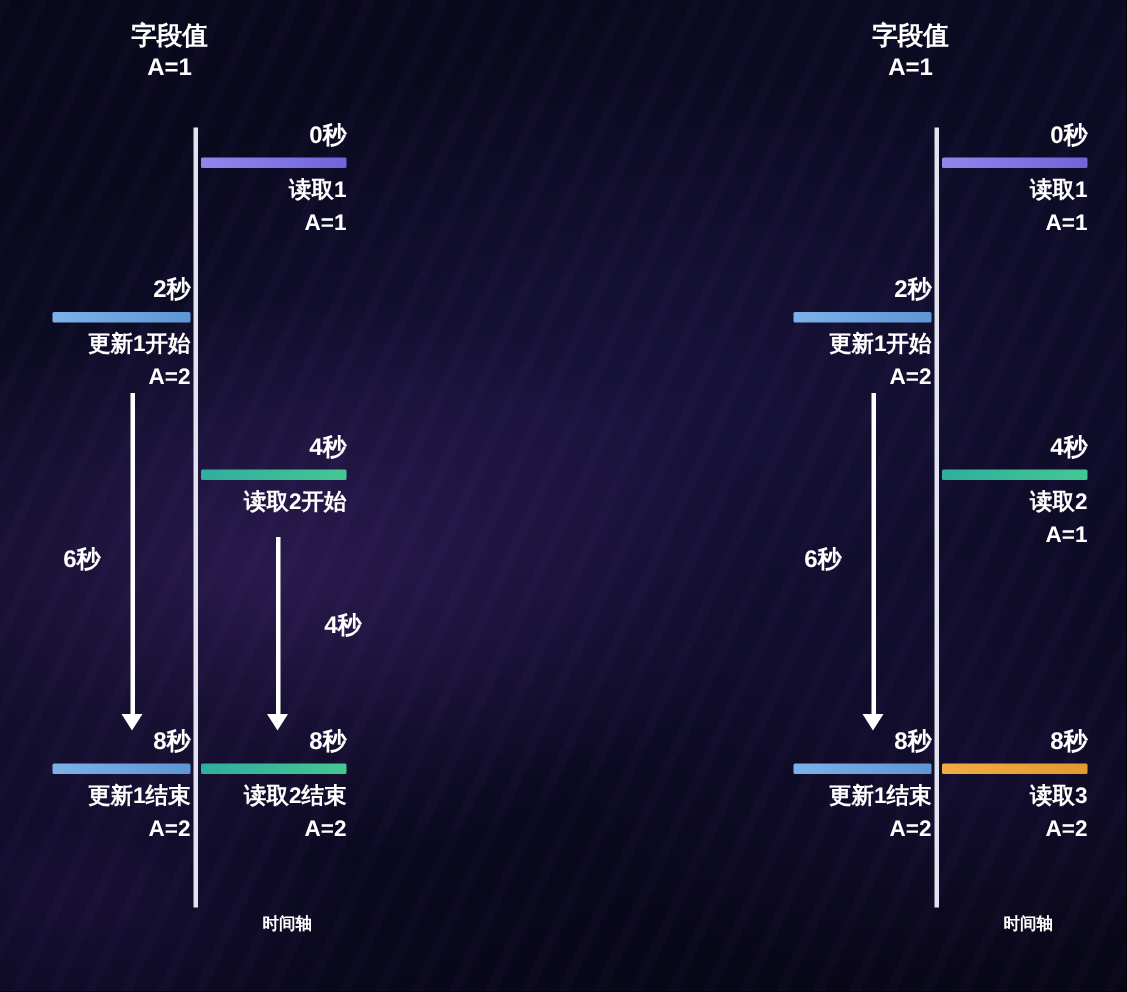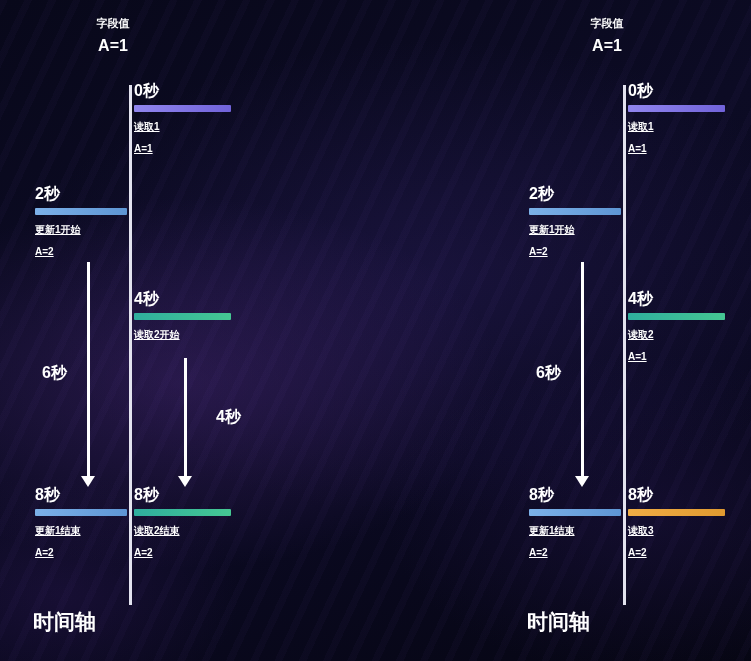--- a/index.html
+++ b/index.html
@@ -44,37 +44,37 @@
   .diagram-right { left: 527px; }
 
   .header {
     position: absolute;
     top: 12px;
     left: 0;
     width: 160px;
     text-align: center;
     font-weight: bold;
   }
-  .h-title { font-size: 11px; line-height: 23px; text-align: center; }
+  .h-title { font-size: 17px; line-height: 23px; text-align: center; }
   .h-value { font-size: 16px; line-height: 22px; }
 
   .timeline-line {
     position: absolute;
     left: 96px;
     top: 85px;
     width: 2.5px;
     height: 520px;
     background: var(--axis-line-color, #e3e3ef);
   }
 
   .event {
     position: absolute;
     display: flex;
     flex-direction: column;
-    align-items: flex-start;
+    align-items: flex-end;
   }
   .ev-left  { left: 2px;   width: 92px; }
   .ev-right { left: 101px; width: 97px; }
   .ev-t0 { top: 80px; }
   .ev-t2 { top: 183px; }
   .ev-t4 { top: 288px; }
   .ev-t8 { top: 484px; }
 
   .ev-time {
     height: 22px;
@@ -89,24 +89,23 @@
     border-radius: 1px;
   }
   .bar-purple { background: linear-gradient(90deg, var(--purple-a), var(--purple-b)); }
   .bar-blue   { background: linear-gradient(90deg, var(--blue-a),   var(--blue-b)); }
   .bar-teal   { background: linear-gradient(90deg, var(--teal-a),   var(--teal-b)); }
   .bar-orange { background: linear-gradient(90deg, var(--orange-a), var(--orange-b)); }
 
   .ev-label {
     height: 22px;
     line-height: 22px;
-    font-size: 10px;
+    font-size: 15px;
     font-weight: bold;
     white-space: nowrap;
-    text-decoration: underline;
   }
 
   .arrow {
     position: absolute;
     width: 2.5px;
     background: #ffffff;
   }
   .arrow::after {
     content: "";
     position: absolute;
@@ -131,22 +130,22 @@
     white-space: nowrap;
   }
   .lbl-long  { left: 0px;   top: 363px; }
   .lbl-short { left: 174px; top: 407px; }
 
   .axis-label {
     position: absolute;
     top: 608px;
     left: 0;
     width: 175px;
-    text-align: left;
-    font-size: 21px;
+    text-align: right;
+    font-size: 11px;
     font-weight: bold;
   }
 </style>
 </head>
 <body>
 
 <div class="stage">
 
   <div class="diagram diagram-left">
     <div class="header">

